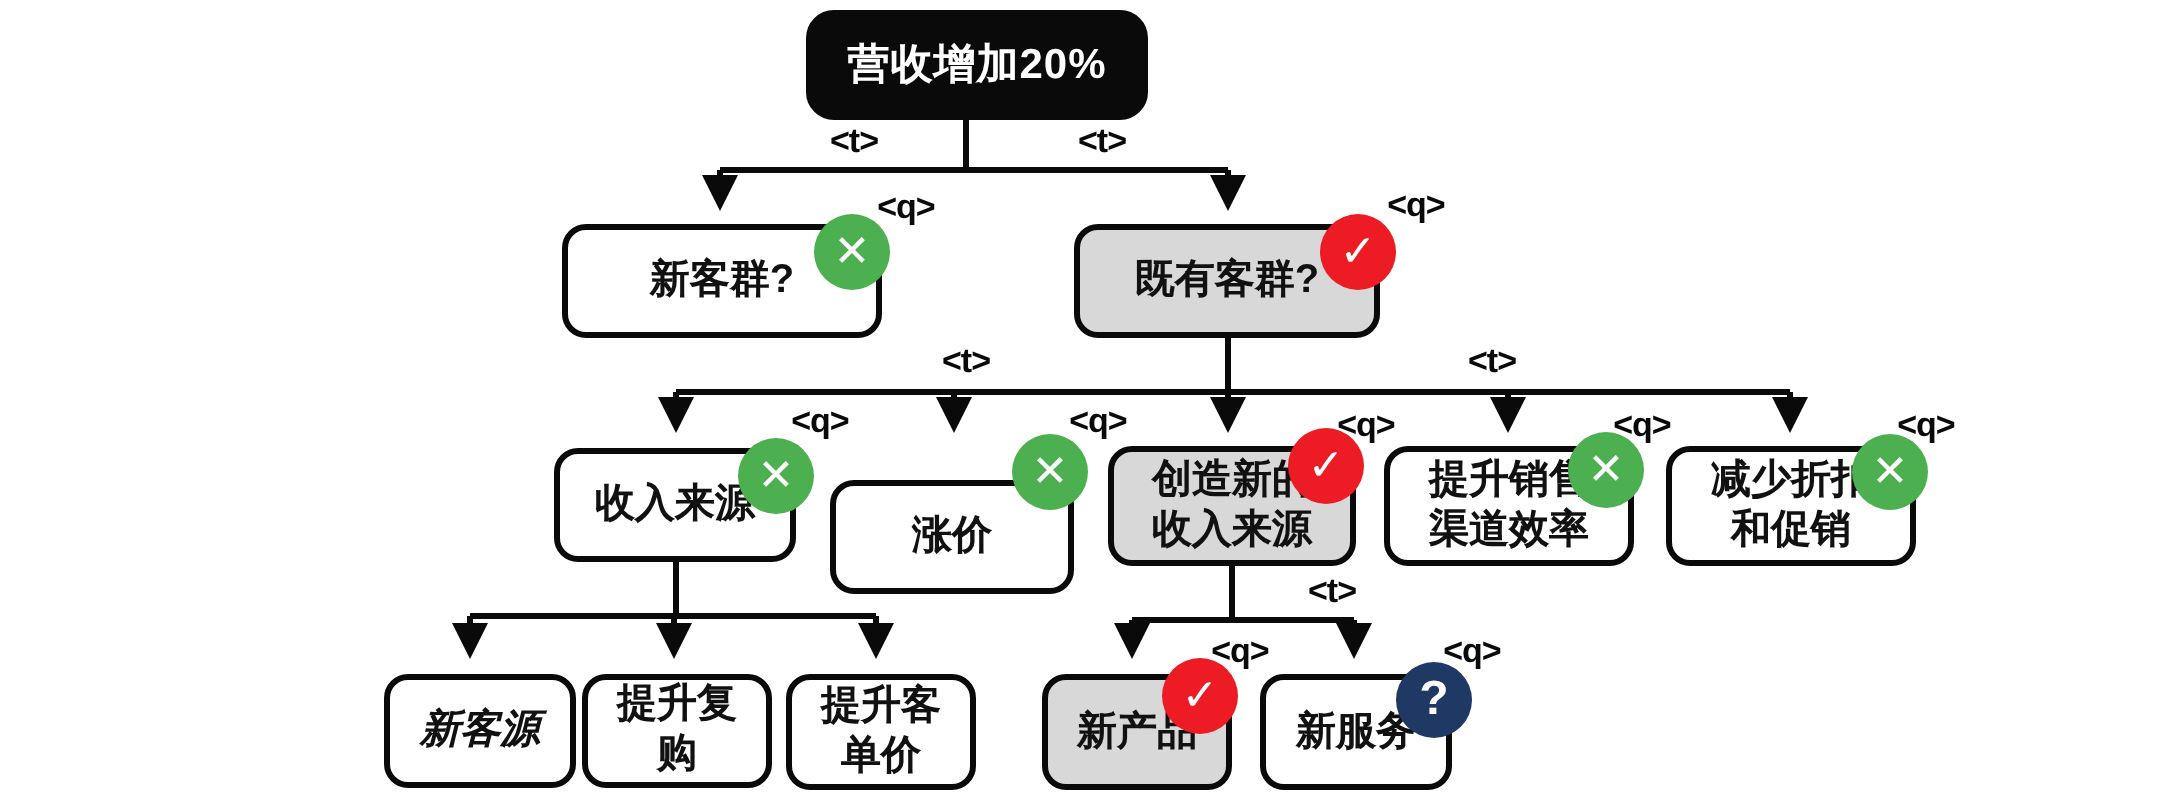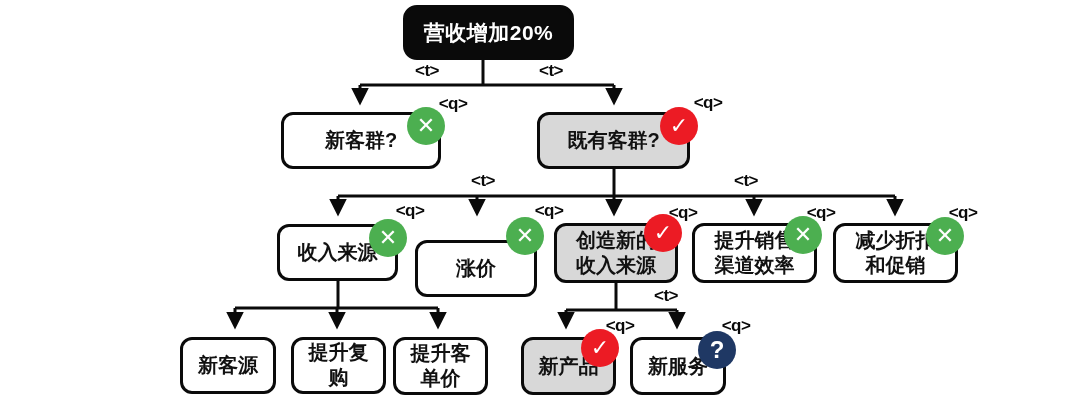--- a/index.html
+++ b/index.html
@@ -101,21 +101,21 @@
 
   <div class="node selected" style="left:554px;top:223px;width:124px;height:60px;">创造新的
 收入来源</div>
 
   <div class="node" style="left:692px;top:223px;width:125px;height:60px;">提升销售
 渠道效率</div>
 
   <div class="node" style="left:833px;top:223px;width:125px;height:60px;">减少折扣
 和促销</div>
 
-  <div class="node" style="left:180px;top:337px;width:96px;height:57px;">新客源</div>
+  <div class="node" style="left:192px;top:337px;width:96px;height:57px;font-style:italic;">新客源</div>
 
   <div class="node" style="left:291px;top:337px;width:95px;height:57px;font-family:Liberation Mono, monospace;">提升复
 购</div>
 
   <div class="node selected" style="left:521px;top:337px;width:95px;height:58px;">新产品</div>
 
   <div class="node" style="left:393px;top:337px;width:95px;height:58px;">提升客
 单价</div>
 
   <div class="node" style="left:630px;top:337px;width:96px;height:58px;">新服务</div>

